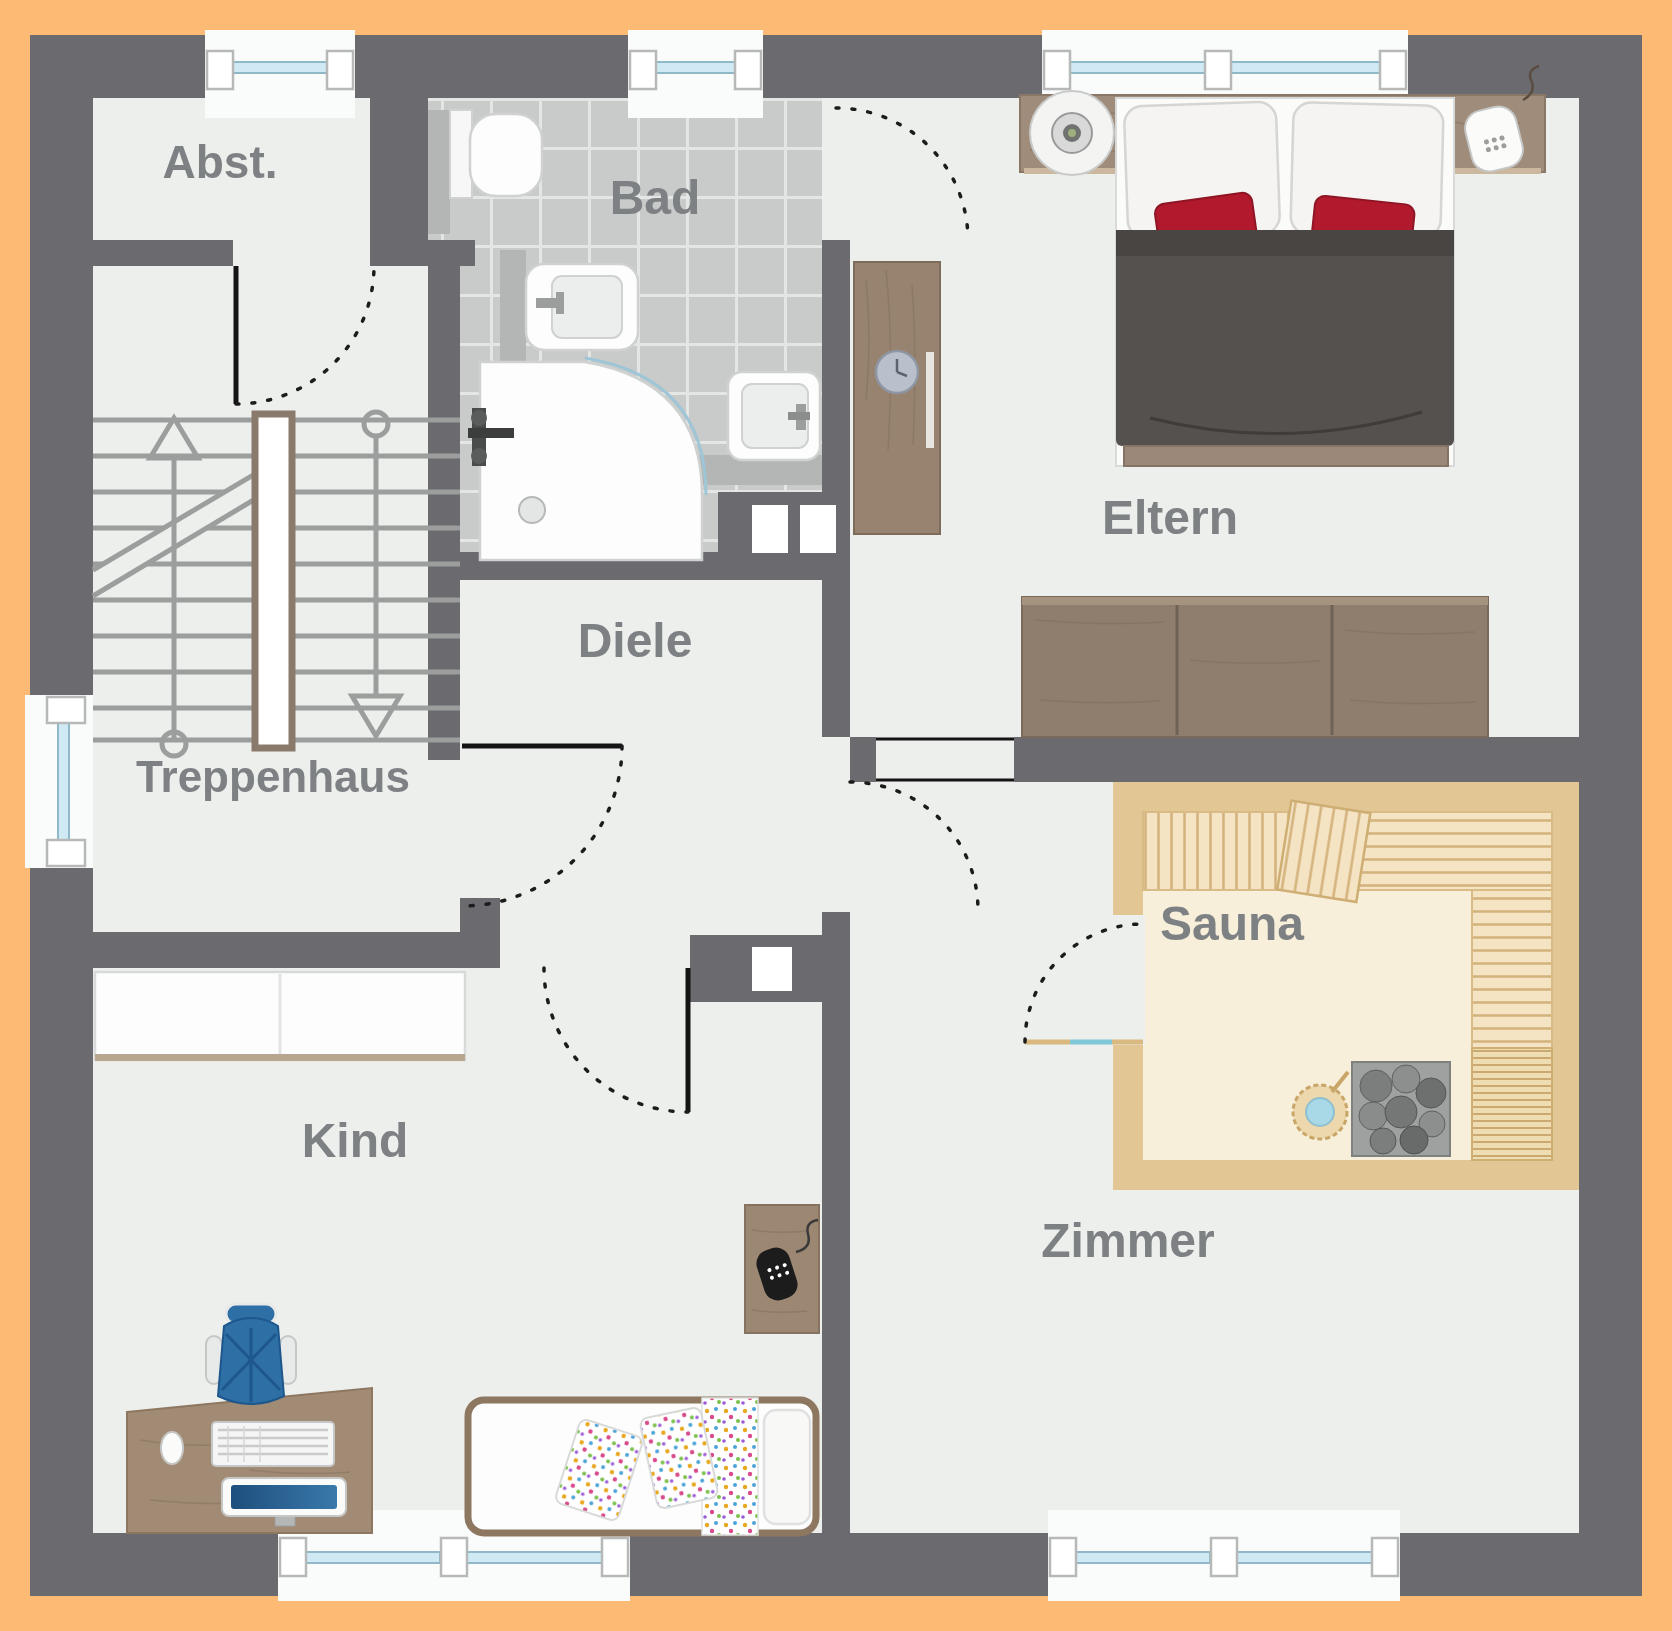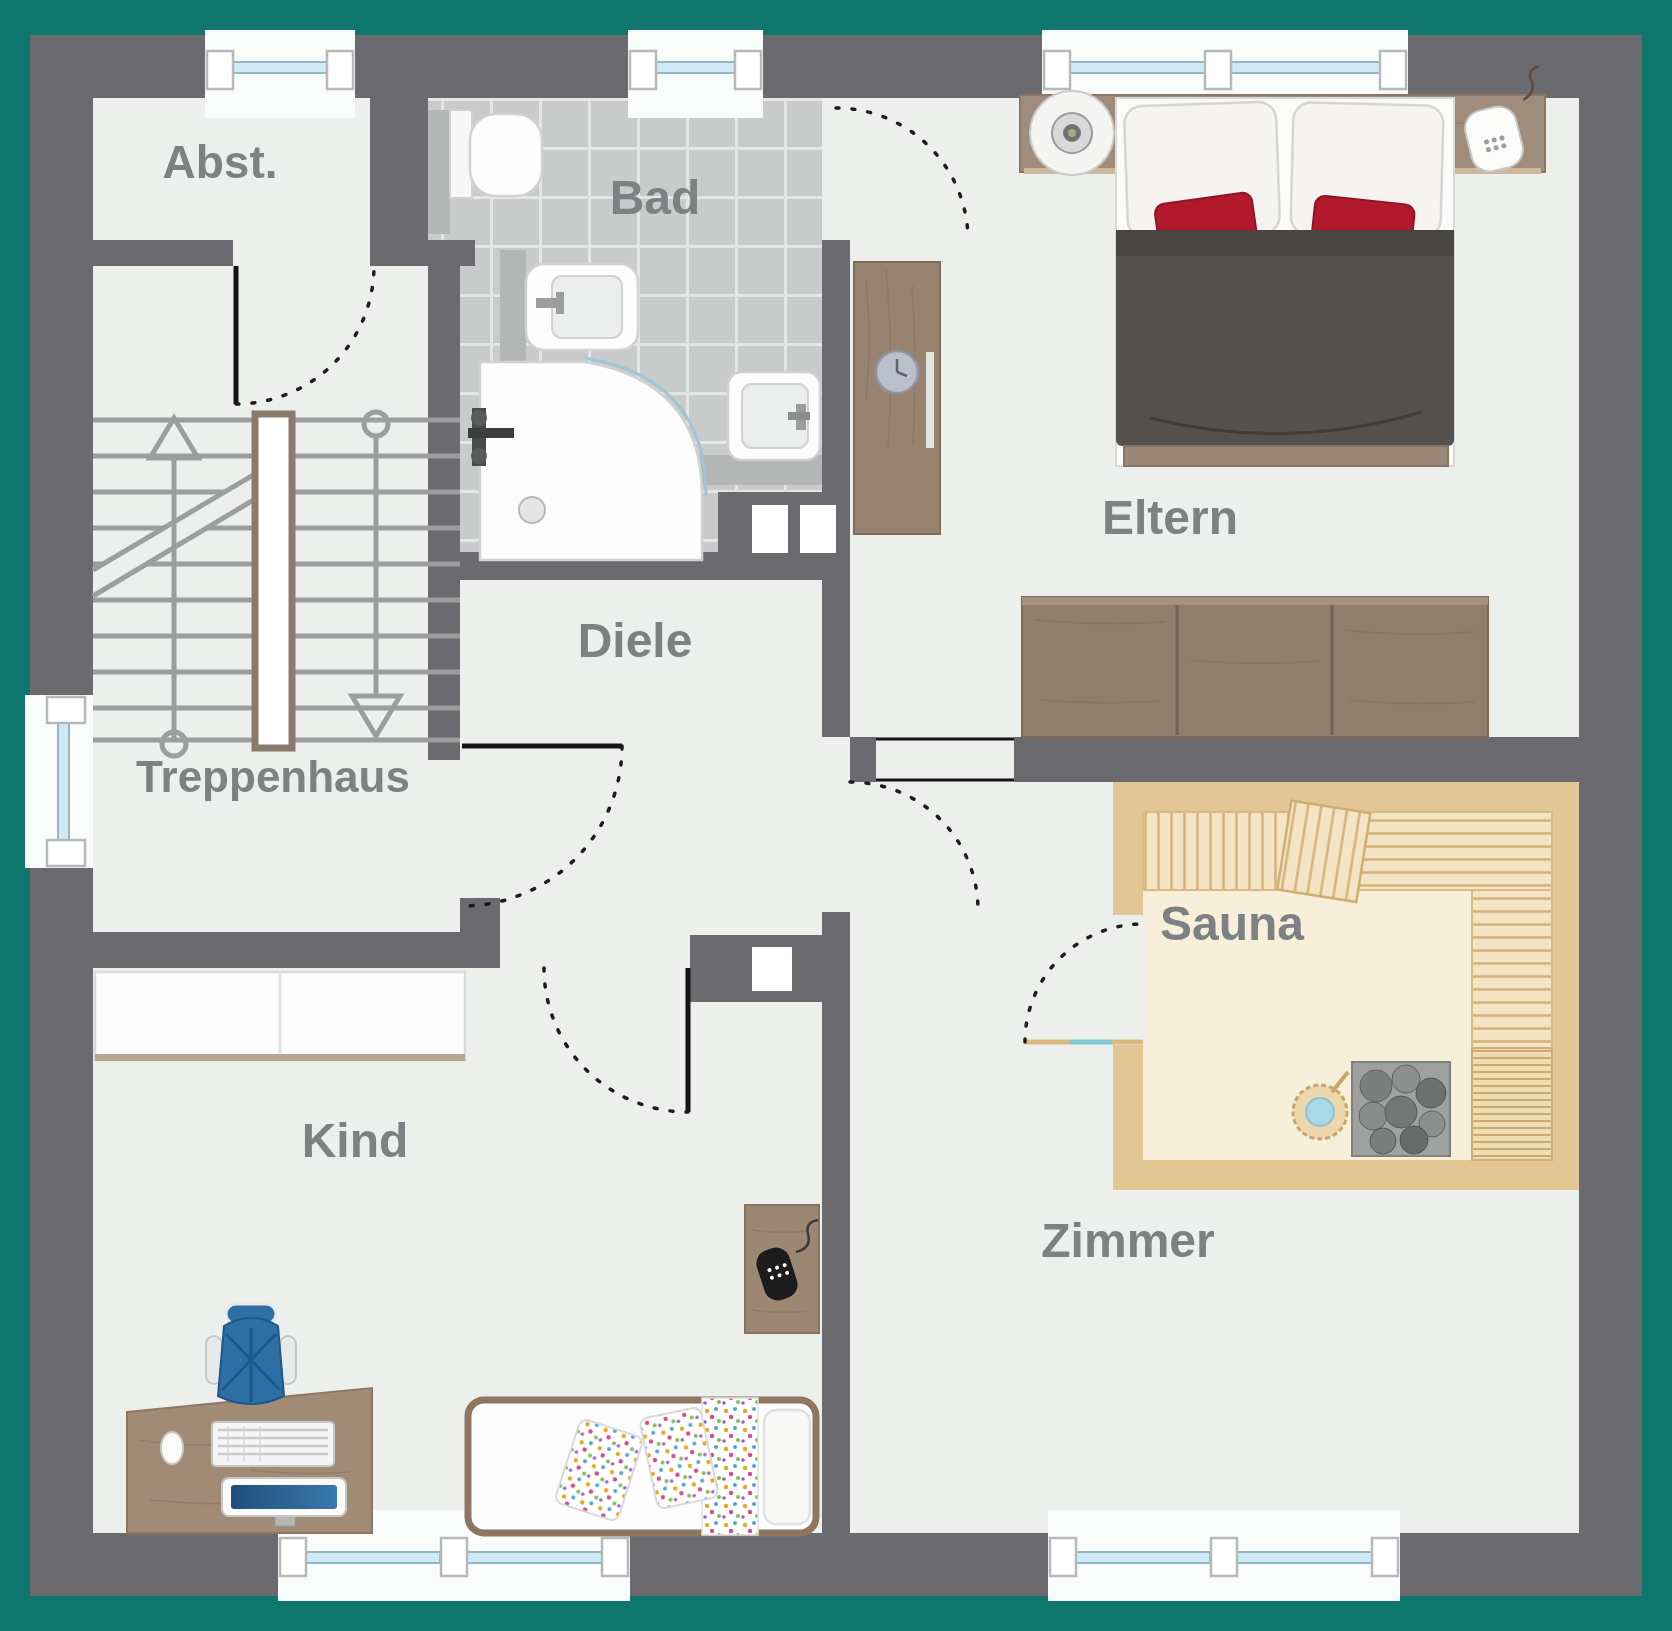--- a/index.html
+++ b/index.html
@@ -1,16 +1,16 @@
 <!DOCTYPE html>
 <html style="--wall: #6a6a6f; --floor: #edefec; --tile: #c9cbca; --grout: #e4e6e5; --sauna_wall: #e2c795; --sauna_floor: #f8efda; --bench: #f4e4c4; --bench_line: #d4b27c; --wood_dark: #8f7d6d; --wood_mid: #9c8772; --wood_light: #a28b74; --headboard_wood: #a08c7a; --glass: #cfeaf4; --glass_frame: #8fb9c9; --duvet: #55514e; --pillow_red: #b3192d; --chair_blue: #2e6fa6; --label: #7e8184; --railing: #9b9e9d;"><head>
 <meta charset="utf-8">
 <style>
   html,body{margin:0;padding:0;background:#ffffff;}
-  .stage{width:1672px;height:1631px;position:relative;margin:0 auto;background:#0f766e;}
+  .stage{width:1672px;height:1631px;position:relative;margin:0 auto;background:#fdba74;}
   svg{display:block;}
   .wall{fill:var(--wall);}
   .floor{fill:var(--floor);}
   .recess{fill:#fafbfb;}
   .glass{fill:var(--glass);stroke:var(--glass_frame);stroke-width:2;}
   .wincap{fill:#ffffff;stroke:#b6b9b8;stroke-width:2.5;}
   .swing{fill:none;stroke:#1c1c1c;stroke-width:3.5;stroke-dasharray:3 13;stroke-linecap:round;}
   .leaf{stroke:#141414;stroke-width:5;fill:none;}
   .rail{stroke:var(--railing);stroke-width:5;fill:none;}
   .room-label{font-family:"Liberation Sans",sans-serif;font-weight:bold;fill:var(--label);text-anchor:middle;}

